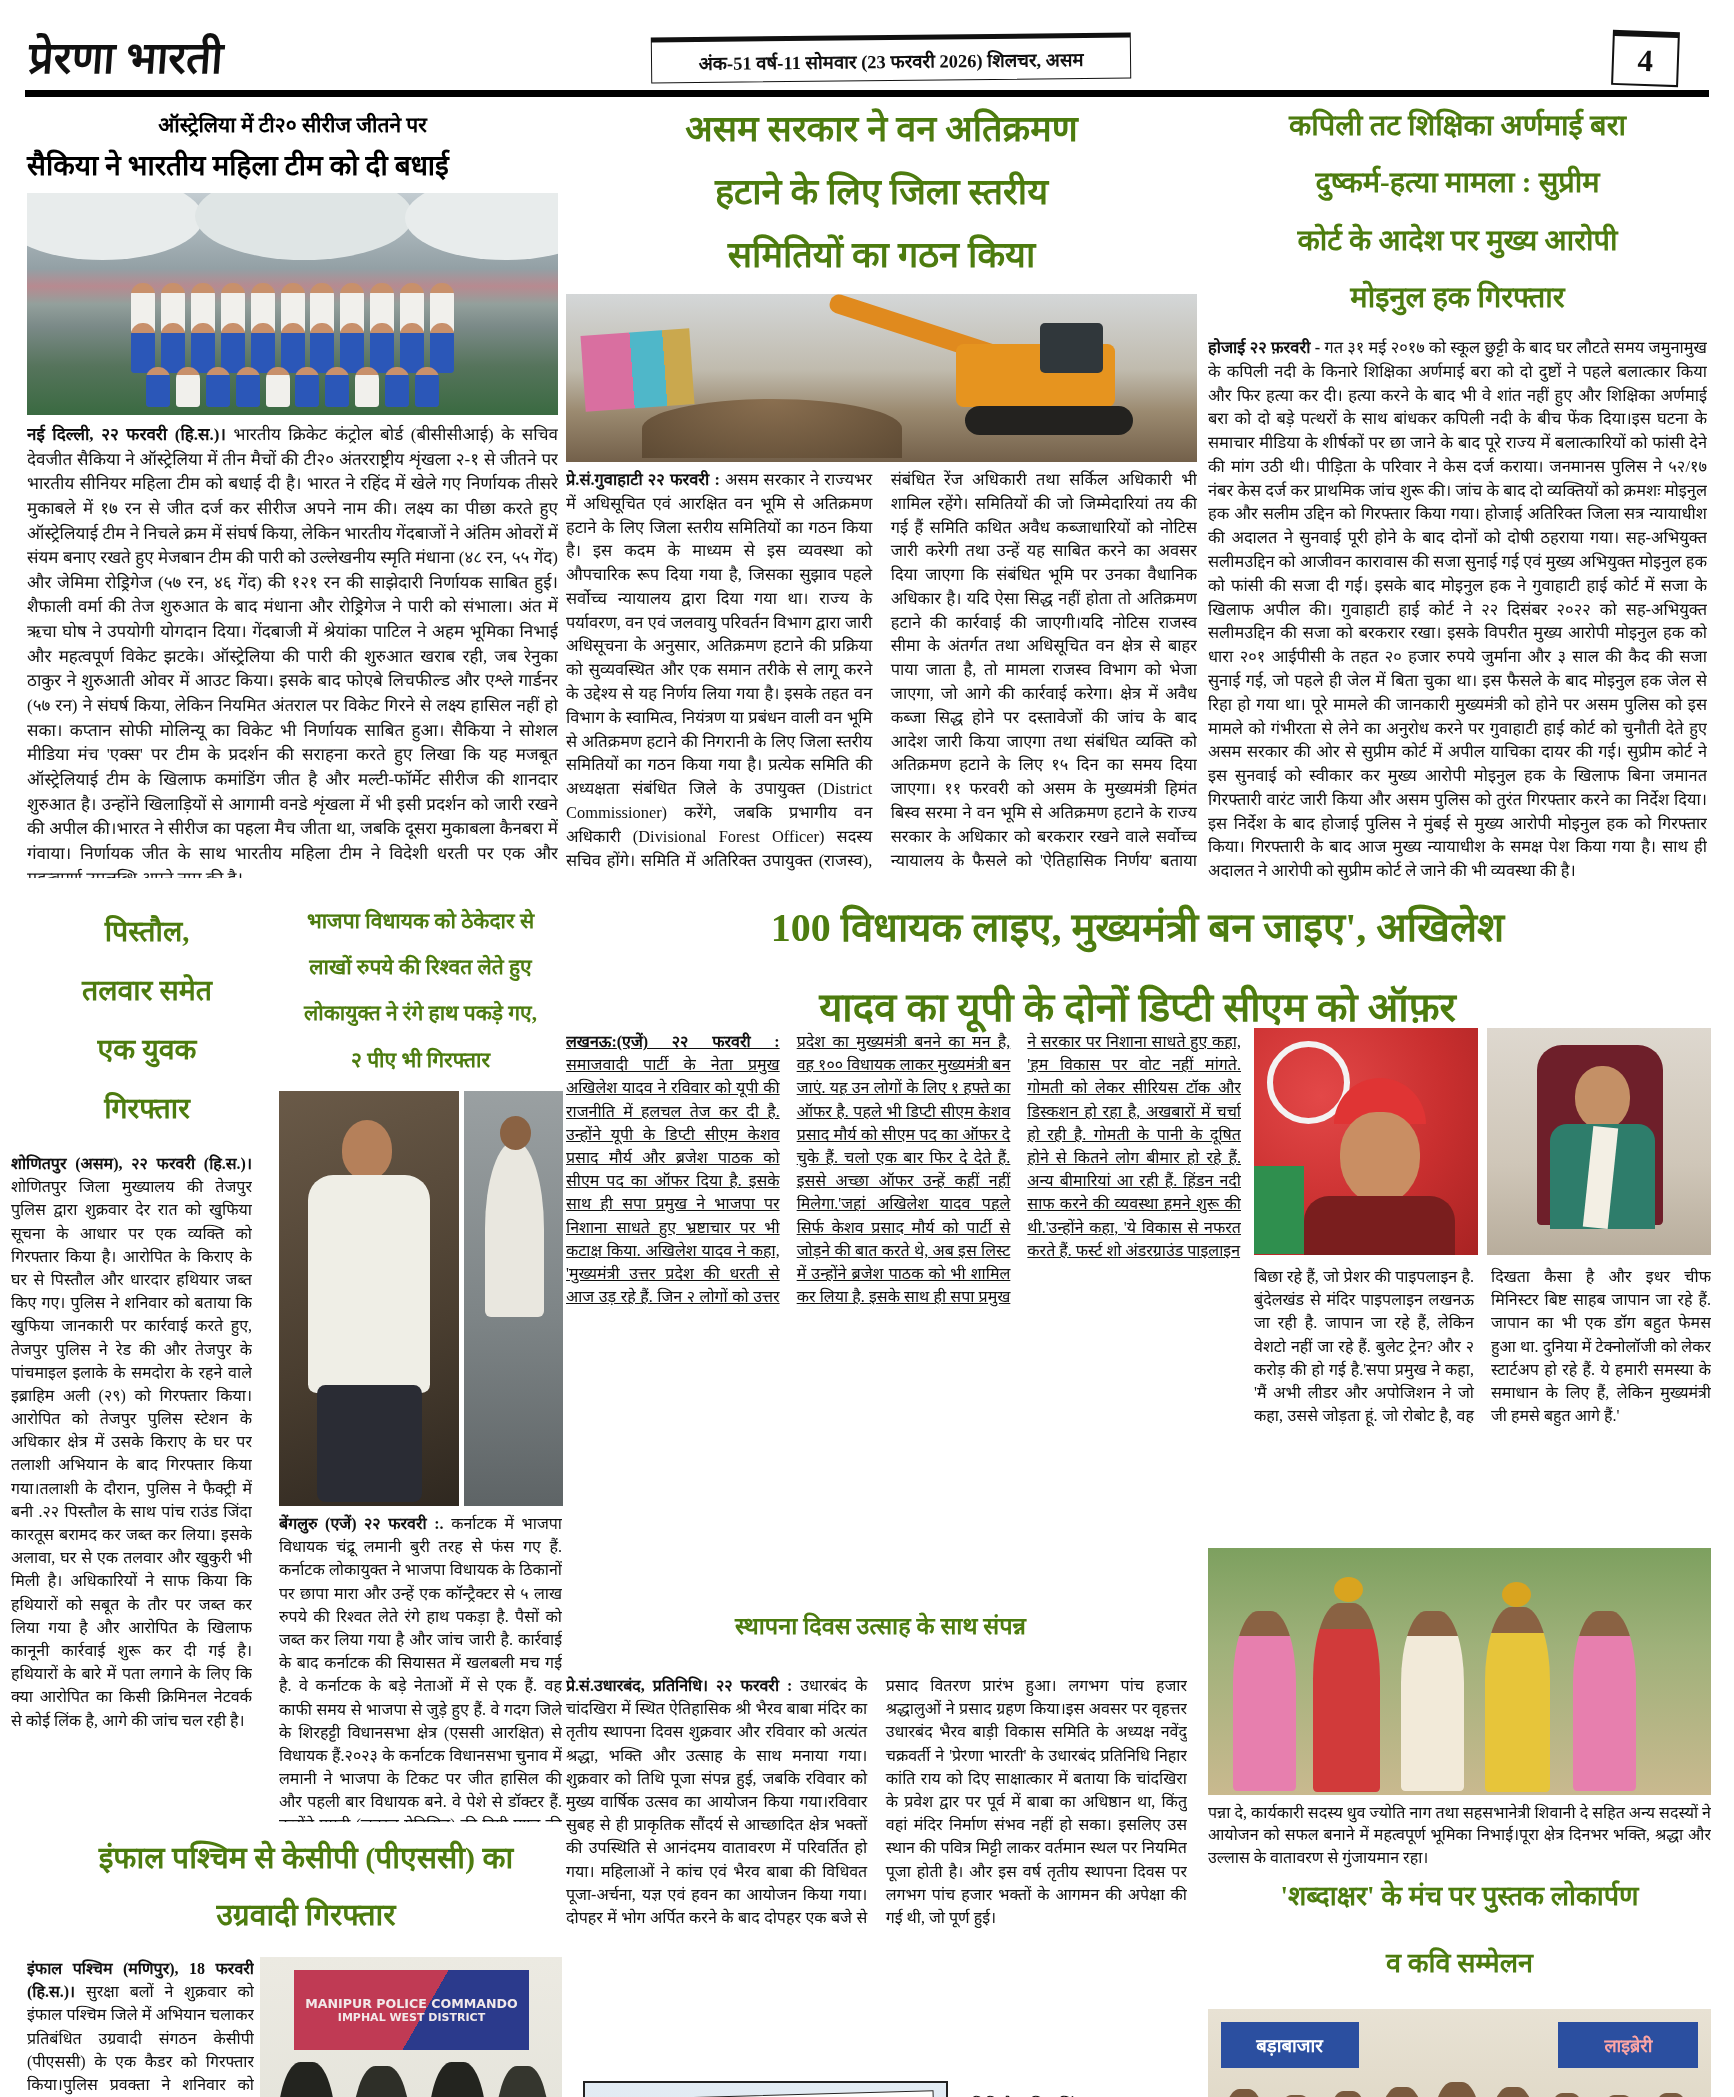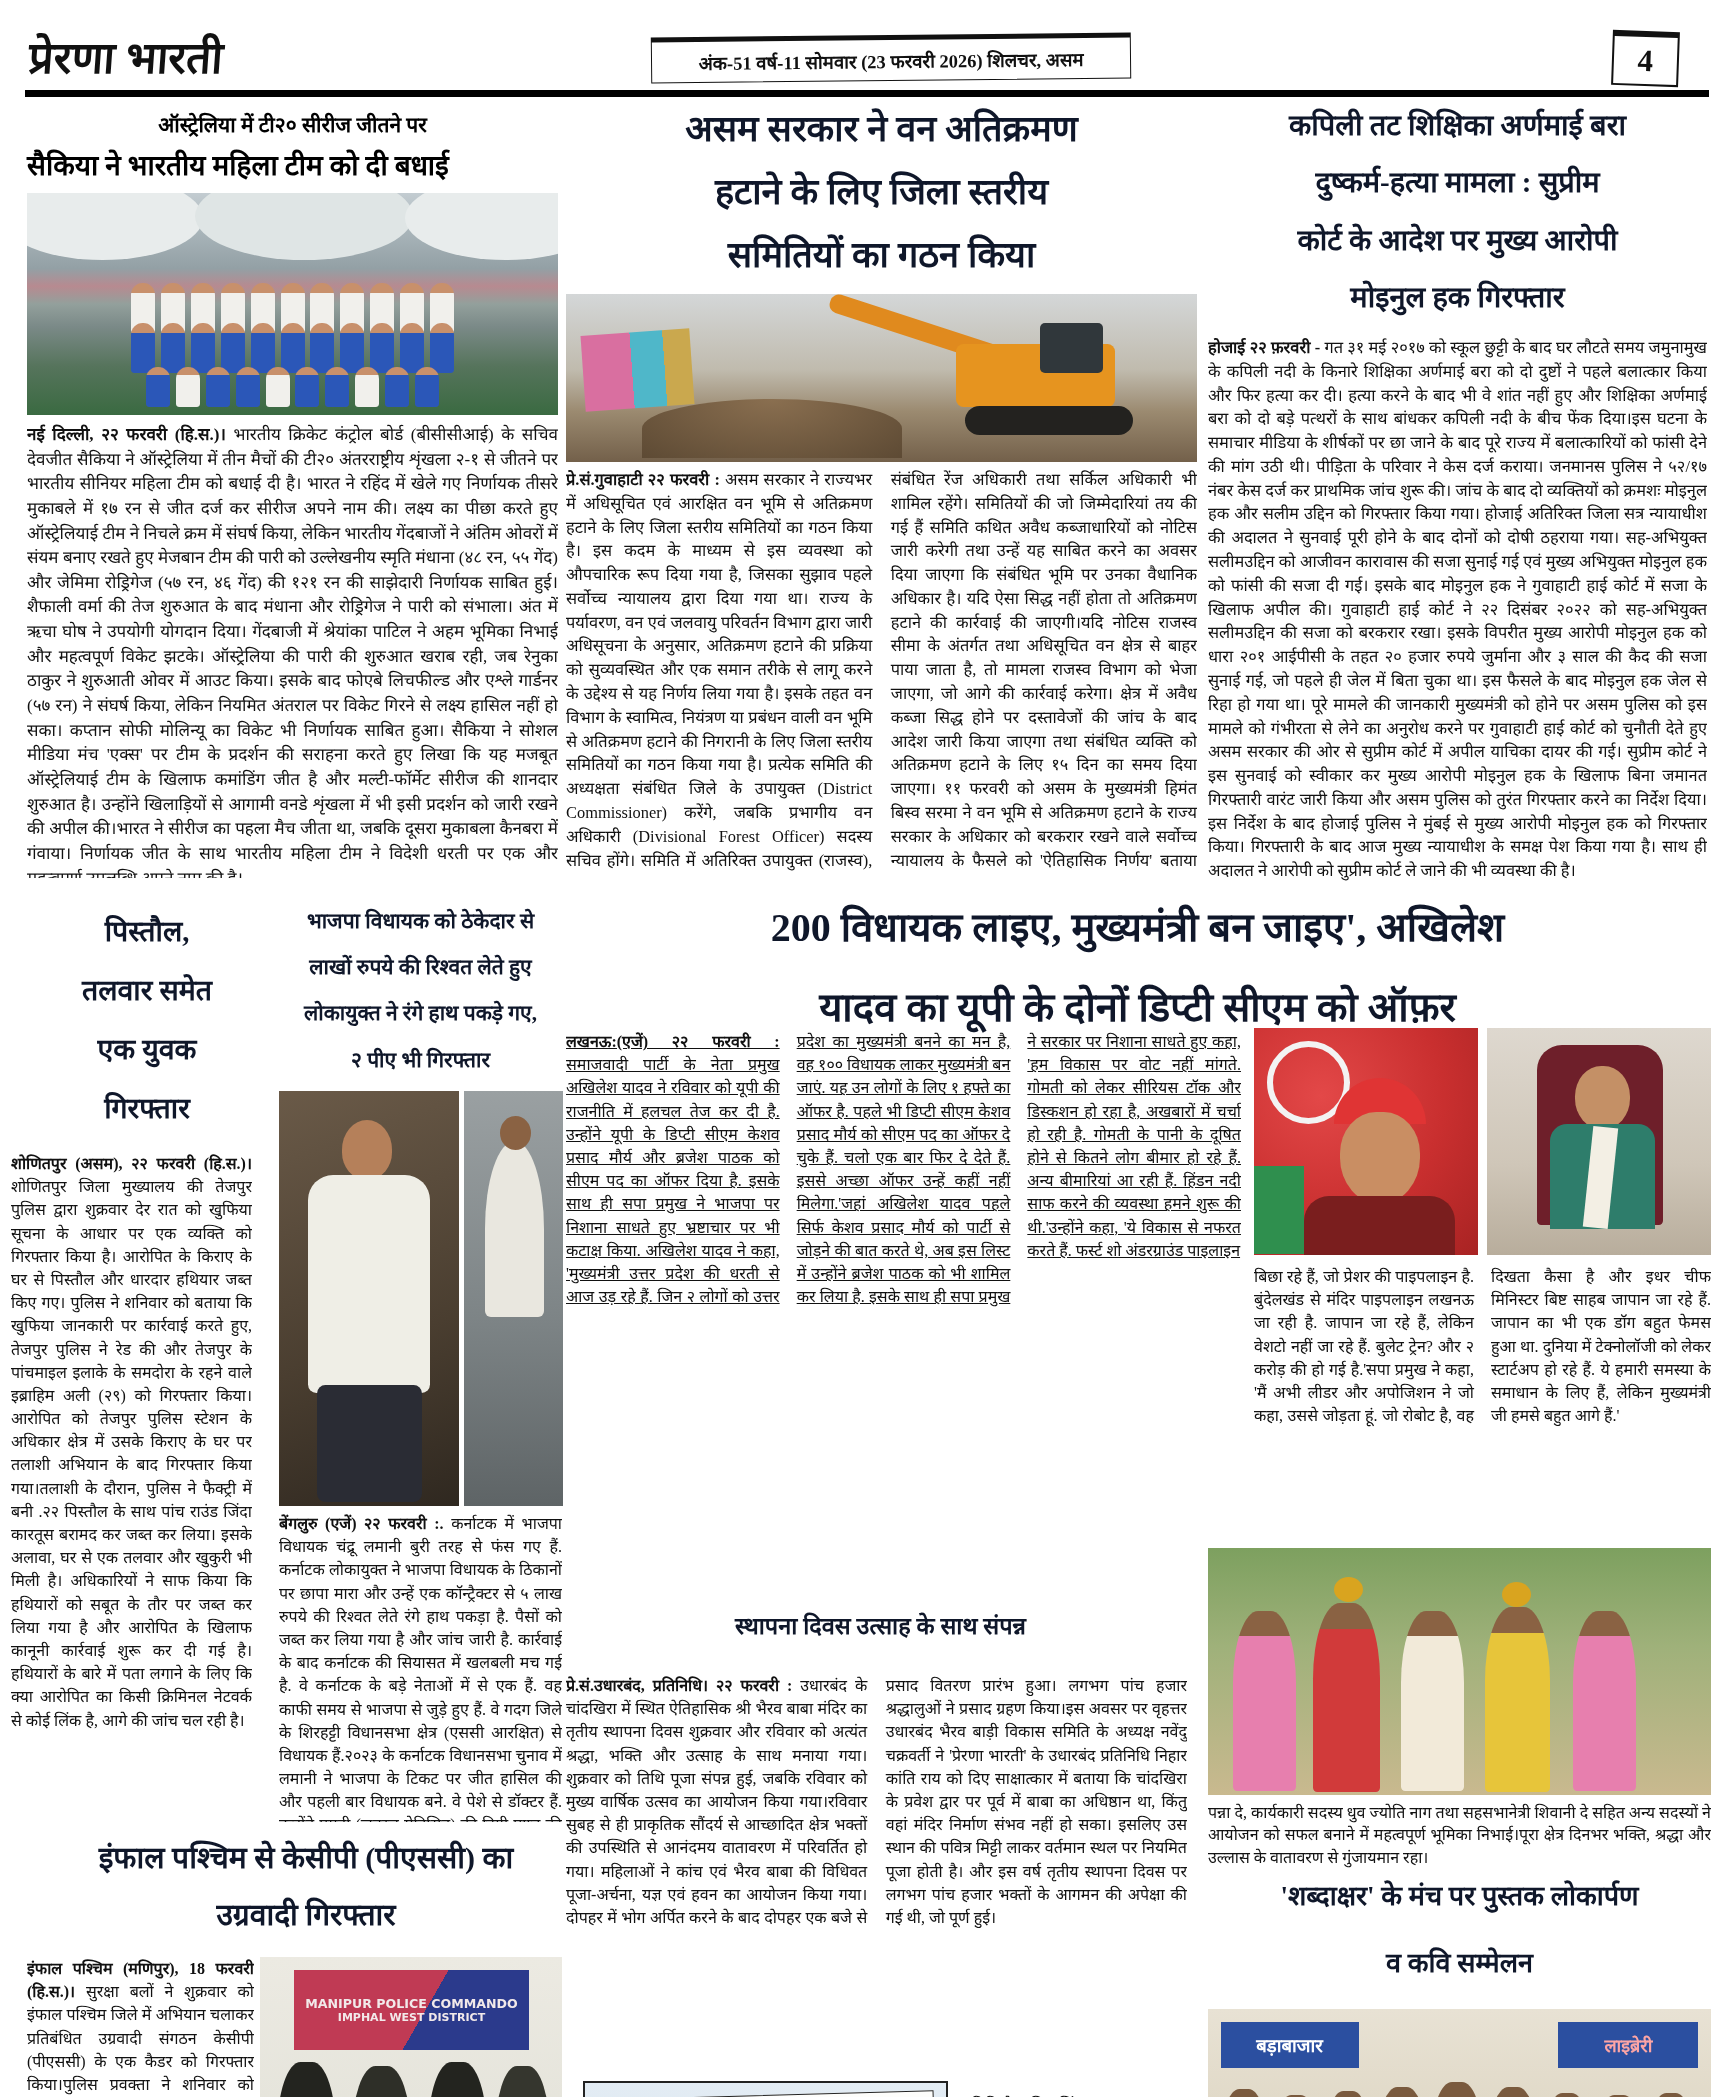--- a/index.html
+++ b/index.html
@@ -1,19 +1,19 @@
 <!DOCTYPE html>
 <html style="font-size:6.7px"><head>
 <meta charset="utf-8">
 <style>
   html,body{margin:0;padding:0;background:#e8e8e8;}
   #page{position:relative;width:1734px;height:2725px;background:#ffffff;overflow:hidden;
         font-family:"Liberation Serif",serif;color:#111;}
   .abs{position:absolute;}
-  .hl{font-weight:bold;color:#0f172a;text-align:center;line-height:1.28;}
+  .hl{font-weight:bold;color:#4d7c0f;text-align:center;line-height:1.28;}
   .hl-left{font-weight:bold;color:#000;text-align:left;line-height:1.25;}
   .bodytxt{text-align:justify;font-size:17px;line-height:1.45;overflow:hidden;}
   .bodytxt b{font-weight:bold;}
   .caption{font-size:16px;line-height:1.4;text-align:justify;overflow:hidden;}
   .rule{background:#000;}
   .ph{position:absolute;overflow:hidden;background:#cfcfcf;}
   .pl-row{position:absolute;left:0;right:0;display:flex;justify-content:center;gap:5.9px;}
   .pl{display:inline-block;width:24px;height:50px;border-radius:11.7px 11.7px 3.4px 3.4px;}
   .pl.w{background:linear-gradient(180deg,#c8906b 0 20%,#f1f0ec 20% 100%);}
   .pl.b{background:linear-gradient(180deg,#c8906b 0 20%,#2b57b8 20% 100%);}
@@ -143,21 +143,21 @@
   <div class="ph" style="left:464px;top:1091px;width:99px;height:415px;background:linear-gradient(180deg,#9aa0a2 0%,#7d8486 55%,#5e6466 100%);">
     <div class="abs" style="left:21px;top:50px;width:59px;height:176px;background:#e9e7df;border-radius:50% 50% 5.9px 5.9px;"></div>
     <div class="abs" style="left:36px;top:25px;width:31px;height:34px;background:#8a6243;border-radius:50%;"></div>
   </div>
 
   <div class="abs bodytxt" style="left:279px;top:1512px;width:283px;height:310px;font-size:16px;">
     <b>बेंगलुरु (एजें) २२ फरवरी :.</b>
     <span>कर्नाटक में भाजपा विधायक चंद्रू लमानी बुरी तरह से फंस गए हैं. कर्नाटक लोकायुक्त ने भाजपा विधायक के ठिकानों पर छापा मारा और उन्हें एक कॉन्ट्रैक्टर से ५ लाख रुपये की रिश्वत लेते रंगे हाथ पकड़ा है. पैसों को जब्त कर लिया गया है और जांच जारी है. कार्रवाई के बाद कर्नाटक की सियासत में खलबली मच गई है. वे कर्नाटक के बड़े नेताओं में से एक हैं. वह काफी समय से भाजपा से जुड़े हुए हैं. वे गदग जिले के शिरहट्टी विधानसभा क्षेत्र (एससी आरक्षित) से विधायक हैं.२०२३ के कर्नाटक विधानसभा चुनाव में लमानी ने भाजपा के टिकट पर जीत हासिल की और पहली बार विधायक बने. वे पेशे से डॉक्टर हैं. उन्होंने एमडी (जनरल मेडिसिन) की डिग्री प्राप्त की है और पहले सरकारी अस्पताल में सामान्य चिकित्सक के रूप में काम किया है. लमानी को समाजसेवी के रूप में भी जाना जाता है. वे ग्रामीण बच्चों को मुफ्त एसएसएलसी कोचिंग और ट्यूशन देते हैं, जिससे वे शिक्षा को समाज की समस्याओं का बेहतरीन इलाज मानते हैं.आरोप है कि उन्होंने एक क्लास-१ ठेकेदार विजय पुजार से माइनर इरिगेशन विभाग के कार्यों के क्लियरेंस और बिल पास करवाने के बदले कुल ११ लाख रुपये की रिश्वत मांगी थी. ट्रैप ऑपरेशन में ५ लाख रुपये की पहली किश्त लेते रंगे हाथ पकड़े गए. उनके दो पर्सनल असिस्टेंट (मंजूनाथ वाल्मीकि और गुरुनाइक) भी गिरफ्तार हुए. राशि जब्त कर ली गई है और प्रिवेंशन ऑफ करप्शन एक्ट के तहत मामला दर्ज है. जांच जारी है. फिलहाल इस मामले में भाजपा की ओर से कोई प्रतिक्रिया सामने नहीं आई है.</span>
   </div>
 
-  <div class="abs hl" style="left:566px;top:902px;width:1143px;font-size:40px;">200 विधायक लाइए, मुख्यमंत्री बन जाइए', अखिलेश</div>
+  <div class="abs hl" style="left:566px;top:902px;width:1143px;font-size:40px;">100 विधायक लाइए, मुख्यमंत्री बन जाइए', अखिलेश</div>
   <div class="abs hl" style="left:566px;top:982px;width:1143px;font-size:40px;">यादव का यूपी के दोनों डिप्टी सीएम को ऑफ़र</div>
 
   <div class="ph" style="left:1254px;top:1028px;width:224px;height:227px;background:radial-gradient(circle at 30% 30%,#e34848 0%,#c92f2f 55%,#a82323 100%);">
     <div class="abs" style="left:12.6px;top:12.6px;width:71px;height:71px;border:6.7px solid #f3f3f3;border-radius:50%;"></div>
     <div class="abs" style="left:0;top:138px;width:50px;height:88px;background:#2f8f4e;"></div>
     <div class="abs" style="left:80px;top:50px;width:92px;height:46px;background:#e03434;border-radius:46px 46px 0 0;"></div>
     <div class="abs" style="left:86px;top:84px;width:80px;height:92px;background:#c98e63;border-radius:45% 45% 50% 50%;"></div>
     <div class="abs" style="left:50px;top:168px;width:151px;height:59px;background:#7a1e1e;border-radius:25px 25px 0 0;"></div>
   </div>
   <div class="ph" style="left:1487px;top:1028px;width:224px;height:227px;background:linear-gradient(180deg,#ded8cf 0%,#cfc6b8 60%,#b8ad9c 100%);">

